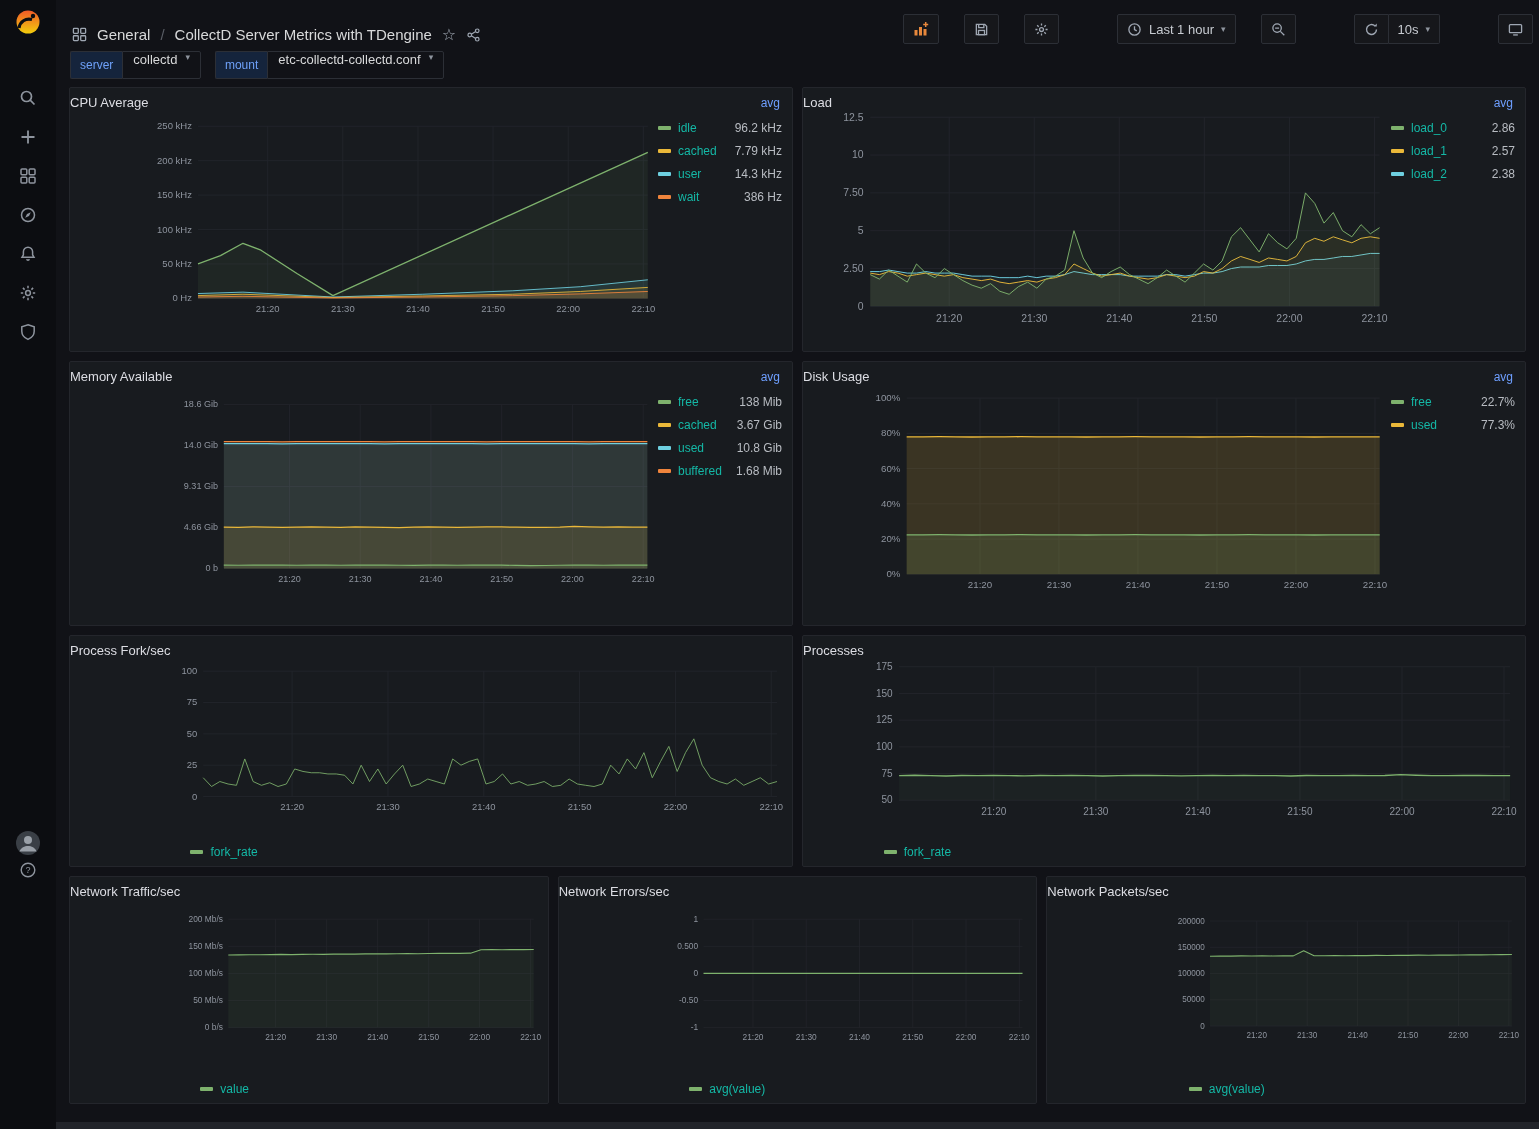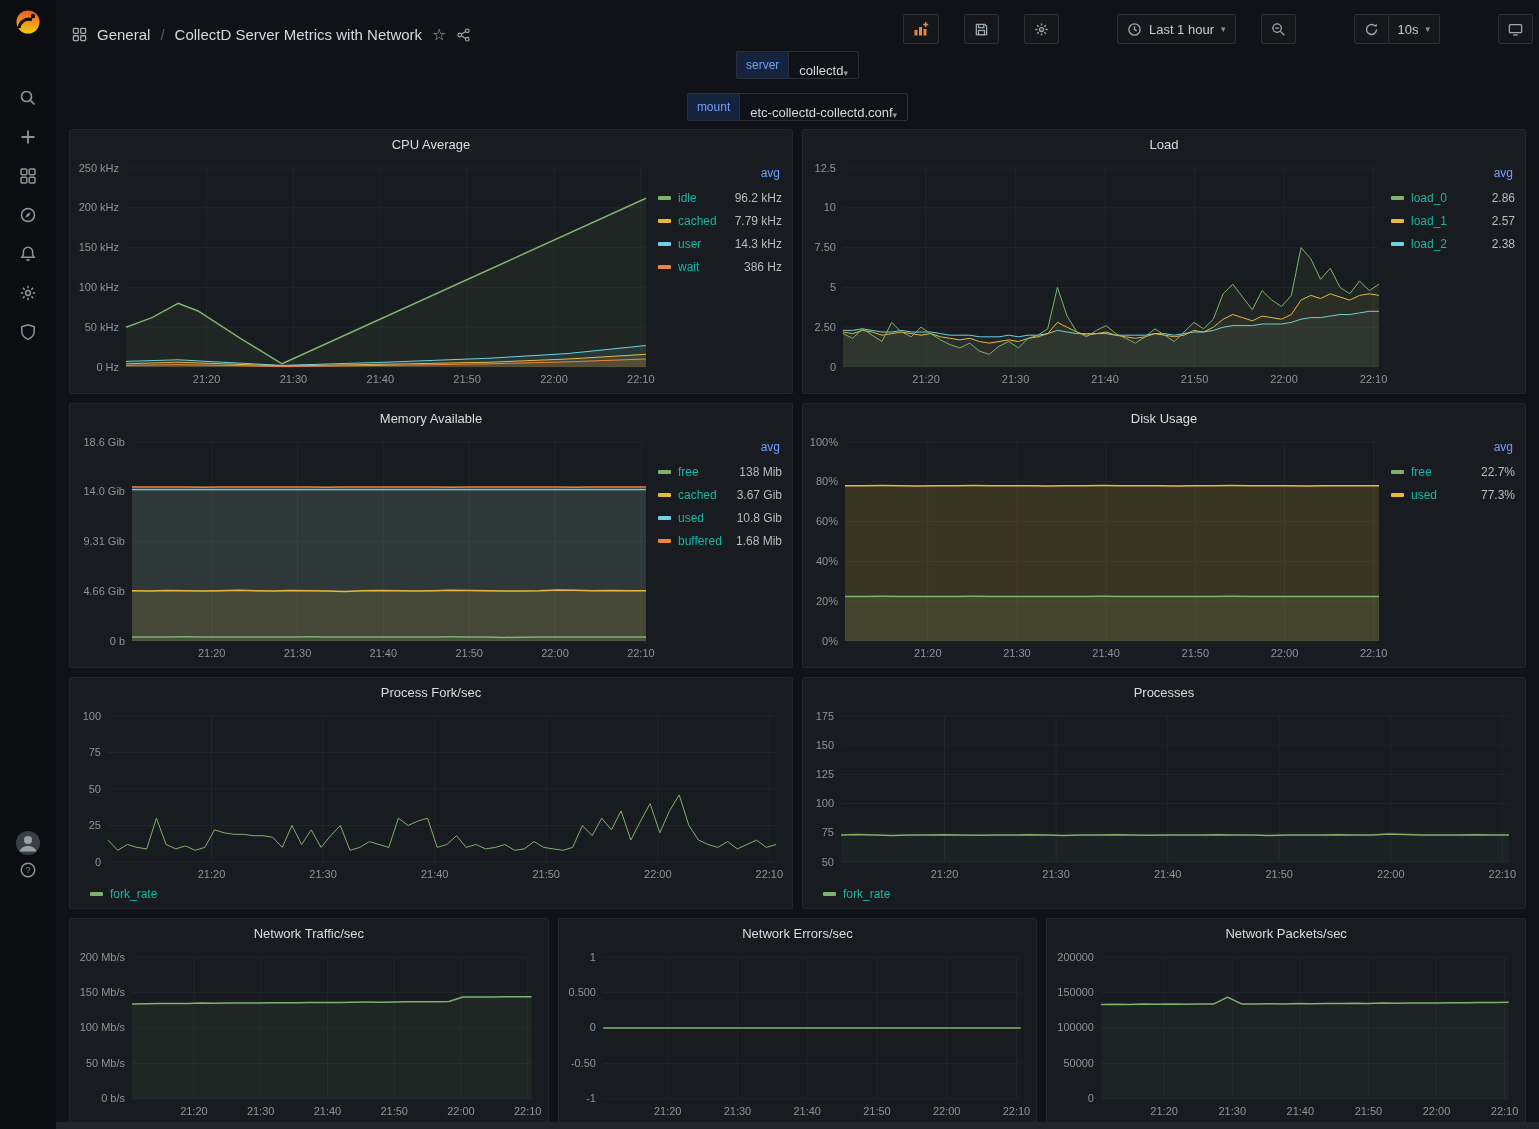--- a/index.html
+++ b/index.html
@@ -39,39 +39,39 @@
     color:#9fa7b3; font-size:13px; cursor:pointer;
   }
   .nav-btn .btxt { color:#c7cbd1; }
   .caret { font-size:9px; color:#8e949e; }
   .grp { display:flex; }
   .grp .nav-btn:first-child { border-radius:2px 0 0 2px; }
   .grp .nav-btn:last-child { border-radius:0 2px 2px 0; border-left:none; }
   .sp8 { width:8px; }
 
   
-  .submenu { display:flex; align-items:center; gap:14px; padding:7px 14px 7px 14px;flex-direction:column; }
+  .submenu { display:flex; align-items:center; gap:14px; padding:7px 14px 7px 14px; }
   .var { display:flex; align-items:stretch; }
   .var-label {
     display:flex; align-items:center; padding:0 9px; font-size:12px;
     background:#15243c; color:#6ea0f8; border:1px solid #2c2f36; border-right:none;
     border-radius:2px 0 0 2px; height:28px;
   }
   .var-value {
-    display:flex; align-items:flex-end; padding:0 10px; height:28px;
+    display:flex; align-items:flex-start; gap:8px; padding:0 10px; height:28px;
     background:#111217; border:1px solid #2c2f36; border-radius:0 2px 2px 0;
     color:#d8d9da; font-size:13px; cursor:pointer;
   }
 
   
   .dashboard { padding:1px 13px 8px 13px; }
   .row { display:flex; gap:9px; margin-bottom:9px; }
   .panel {
     flex:1; min-width:0; background:#181b1f; border:1px solid #24262c; border-radius:2px;
-    display:flex; flex-direction:column;
+    display:flex; flex-direction:row;
   }
   .panel-header {
     height:28px; flex:none; display:flex; align-items:center; justify-content:center;
     font-size:13px; font-weight:500; color:#dcdde3; cursor:pointer;
   }
   .panel-body { flex:1; min-height:0; display:flex; padding:0 6px 4px 4px; }
   .panel-body.col { flex-direction:column; }
   .chart-wrap { flex:1; min-width:0; min-height:0; position:relative; }
   .chart-wrap svg { position:absolute; inset:0; width:100%; height:100%; }
 
@@ -176,21 +176,21 @@
       <span class="icon-btn">
         <svg width="15" height="15" viewBox="0 0 16 16" fill="none" stroke="currentColor" stroke-width="1.4">
             <rect x="1.5" y="1.5" width="5.2" height="5.2" rx="0.8"></rect>
             <rect x="9.3" y="1.5" width="5.2" height="5.2" rx="0.8"></rect>
             <rect x="1.5" y="9.3" width="5.2" height="5.2" rx="0.8"></rect>
             <rect x="9.3" y="9.3" width="5.2" height="5.2" rx="0.8"></rect>
           </svg>
       </span>
       <span class="crumb">General</span>
       <span class="sep">/</span>
-      <span class="crumb">CollectD Server Metrics with Network</span>
+      <span class="crumb">CollectD Server Metrics with TDengine</span>
       <button class="icon-btn">
           <span class="star-glyph">☆</span>
         </button>
       <button class="icon-btn">
         <svg width="15" height="16" viewBox="0 0 16 16" fill="none" stroke="currentColor" stroke-width="1.3">
             <circle cx="12" cy="3.5" r="1.9"></circle>
             <circle cx="4" cy="8" r="1.9"></circle>
             <circle cx="12" cy="12.5" r="1.9"></circle>
             <path d="M5.7 7.1l4.6-2.8M5.7 8.9l4.6 2.8"></path>
           </svg>

